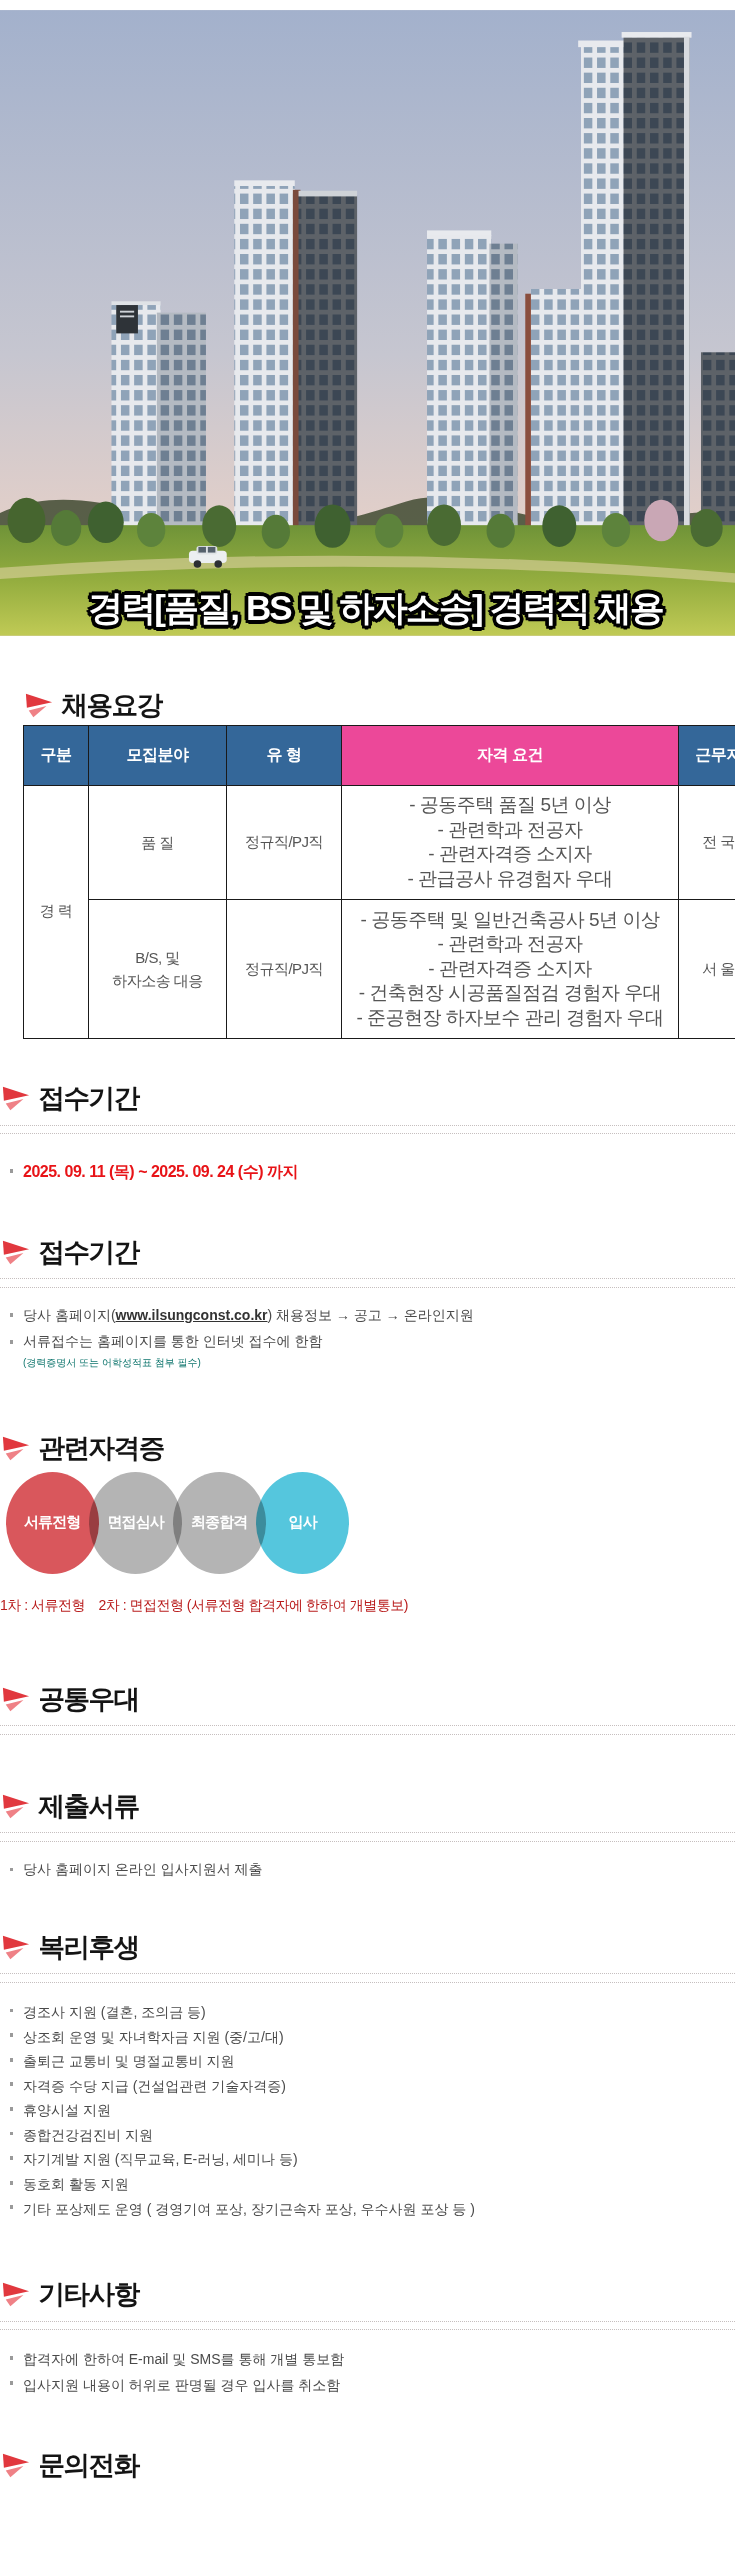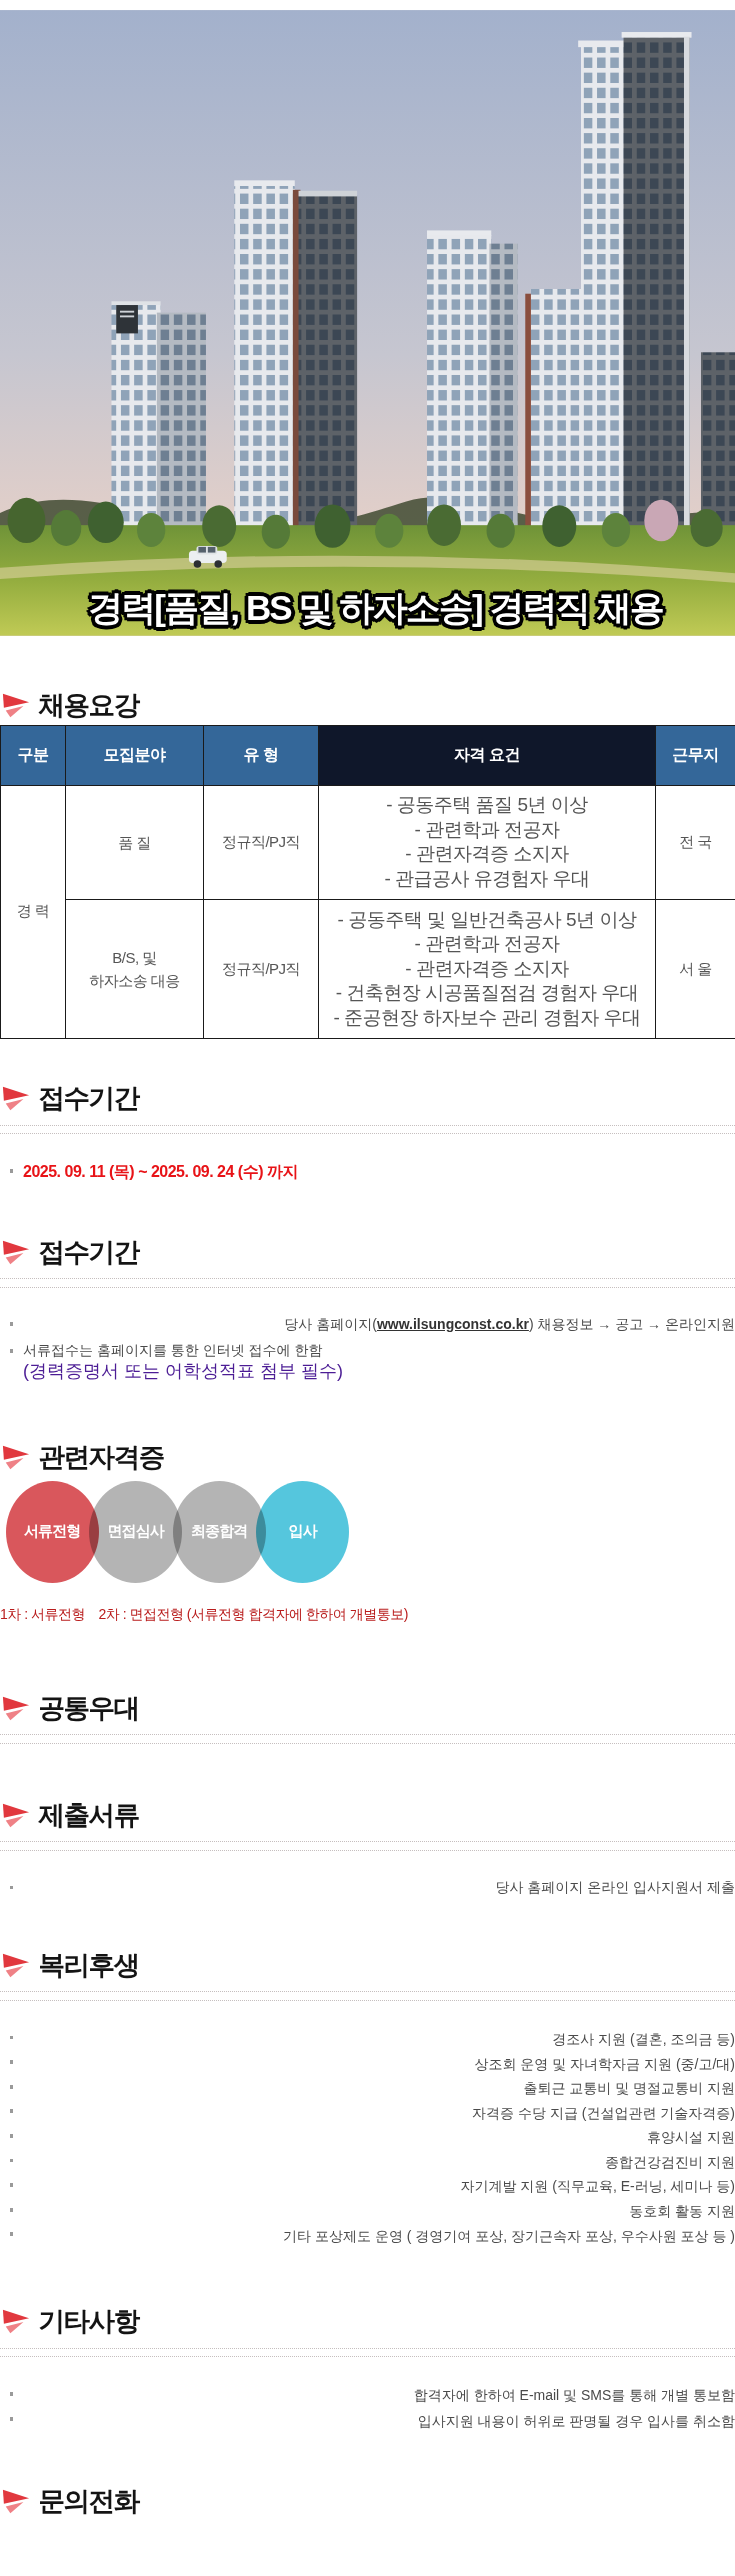--- a/index.html
+++ b/index.html
@@ -35,21 +35,21 @@
     border-top:0.9px dotted #c6bfbf;
     border-bottom:0.9px dotted #c6bfbf;
   }
 
   
   .bullet { position:relative; padding-left:23px; font-size:14px; line-height:21px; color:#4a4a4a; }
   .bullet::before {
     content:""; position:absolute; left:9.5px; top:0.62em;
     width:3.8px; height:3.8px; background:#9a9a9a;
   }
-  .nobullet { padding-left:23px; font-size:18px; line-height:21px; color:#4c1d95; }
+  .nobullet { padding-left:23px; font-size:10px; line-height:21px; color:#0f766e; }
   .date-line { margin-top:26.5px; }
   .date-text { color:#e81317; font-weight:700; font-size:16px; letter-spacing:-0.5px; }
   .site-link { color:#333; font-weight:700; text-decoration:underline; cursor:pointer; }
 
   
   table.recruit {
     width:735px; margin-top:4px;
     border-collapse:collapse; table-layout:fixed;
     border-top:1.9px solid #1a1a1a; border-bottom:1.9px solid #1a1a1a;
   }
@@ -73,30 +73,30 @@
   .step { position:relative; width:93px; height:102px; margin-right:-9.5px; }
   .bubble { position:absolute; left:0; top:0; width:93px; height:102px; border-radius:50%; mix-blend-mode:multiply; }
   .step-label {
     position:absolute; left:0; top:0; width:93px; height:102px;
     display:flex; align-items:center; justify-content:center;
     color:#fff; font-size:15px; font-weight:700; letter-spacing:-0.9px; z-index:2;
   }
   .process-caption { margin-top:23px; font-size:14px; color:#b91c1c; letter-spacing:-0.5px; white-space:pre-wrap; }
 
   
-  .s-recruit  { margin-top:53px; }
+  .s-recruit  { margin-top:53px;padding-left:23px; }
   .s-period   { margin-top:43px; }
   .s-apply    { margin-top:53px; }
   .s-process  { margin-top:59px; }
   .s-common   { margin-top:68px; }
   .s-docs     { margin-top:55px; }
   .s-welfare  { margin-top:51px; }
   .s-etc      { margin-top:57px; }
   .s-contact  { margin-top:51px; }
-  .content-gap { margin-top:26px;text-align:right; }
+  .content-gap { margin-top:17px; }
   .line-gap { margin-top:5.7px; }
   .welfare-list .bullet { line-height:24.6px; }
   .etc-list .bullet { line-height:25.5px; }
 </style>
 </head>
 <body>
 
 <div class="hero">
   <svg width="735" height="626" viewBox="0 0 778 662">
     <defs>
@@ -206,21 +206,21 @@
         <col class="c-field">
         <col class="c-type">
         <col class="c-req">
         <col class="c-loc">
     </colgroup>
     <tbody>
         <tr>
       <th style="background: rgb(52, 103, 153);">구분</th>
       <th style="background: rgb(52, 103, 153);">모집분야</th>
       <th style="background: rgb(52, 103, 153);">유 형</th>
-      <th style="background: #0f172a;">자격 요건</th>
+      <th style="background: #ec4899;">자격 요건</th>
       <th style="background: rgb(52, 103, 153);">근무지</th>
     </tr>
     <tr>
       <td rowspan="2">경 력</td>
       <td class="cell-field">품 질</td>
       <td>정규직/PJ직</td>
       <td class="req">
         <div>- 공동주택 품질 5년 이상</div>
         <div>- 관련학과 전공자</div>
         <div>- 관련자격증 소지자</div>

